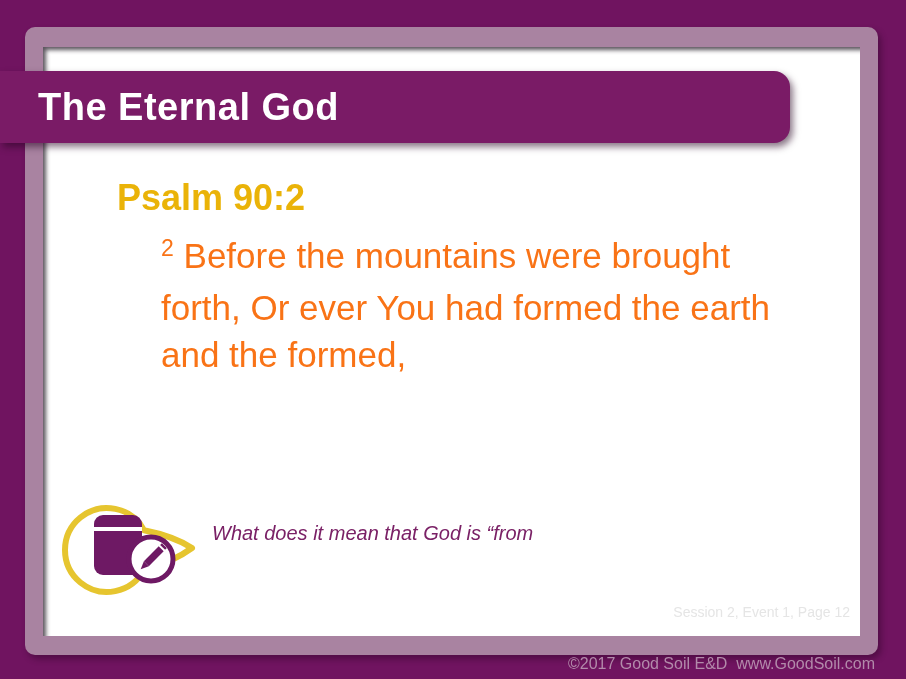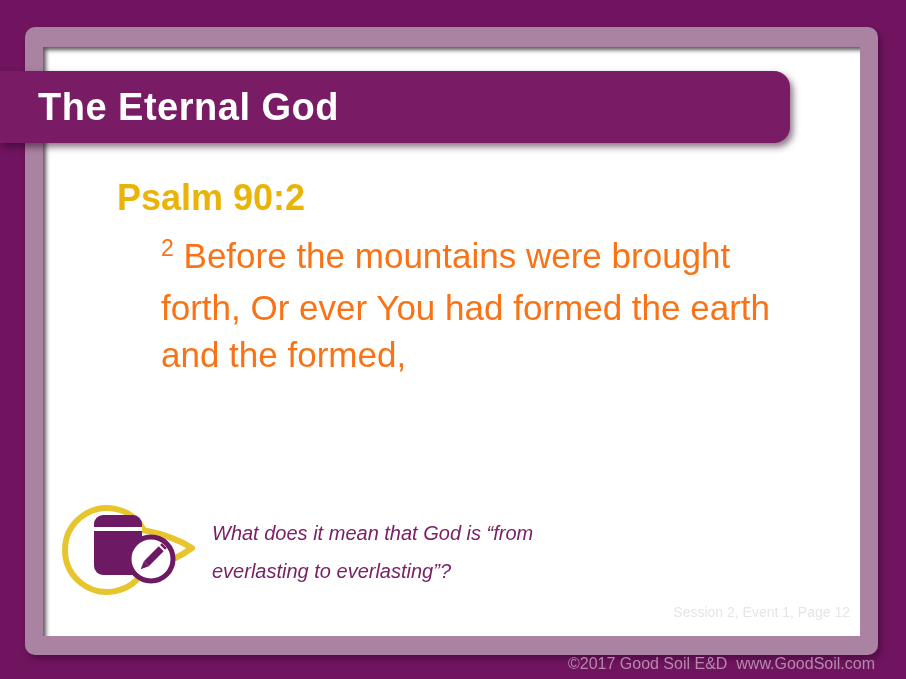--- a/index.html
+++ b/index.html
@@ -142,20 +142,19 @@
       <g transform="rotate(45 94 58)">
         <rect x="90.5" y="45" width="7" height="21" fill="#6E1964"></rect>
         <polygon points="90.5,66 97.5,66 94,74" fill="#6E1964"></polygon>
         <rect x="90.5" y="40.5" width="7" height="2.5" fill="#6E1964"></rect>
       </g>
     </g>
   </svg>
 
   <div class="question">
     <div class="qline">What does it mean that God is “from</div>
-    <div class="qline">everlasting to everlasting”?</div>
   </div>
 
   <div class="footer">Session 2, Event 1, Page 12</div>
 
   <div class="copyright">©2017 Good Soil E&amp;D  www.GoodSoil.com</div>
 
 </div>
 
 </body></html>

